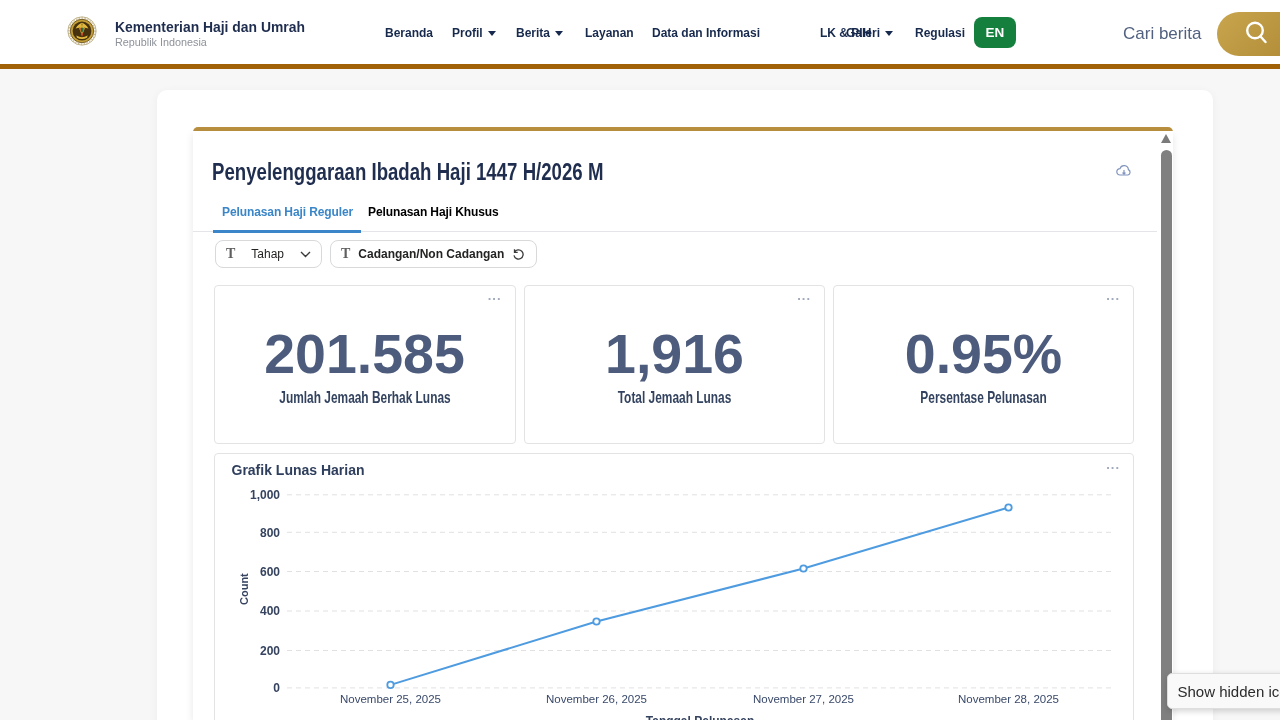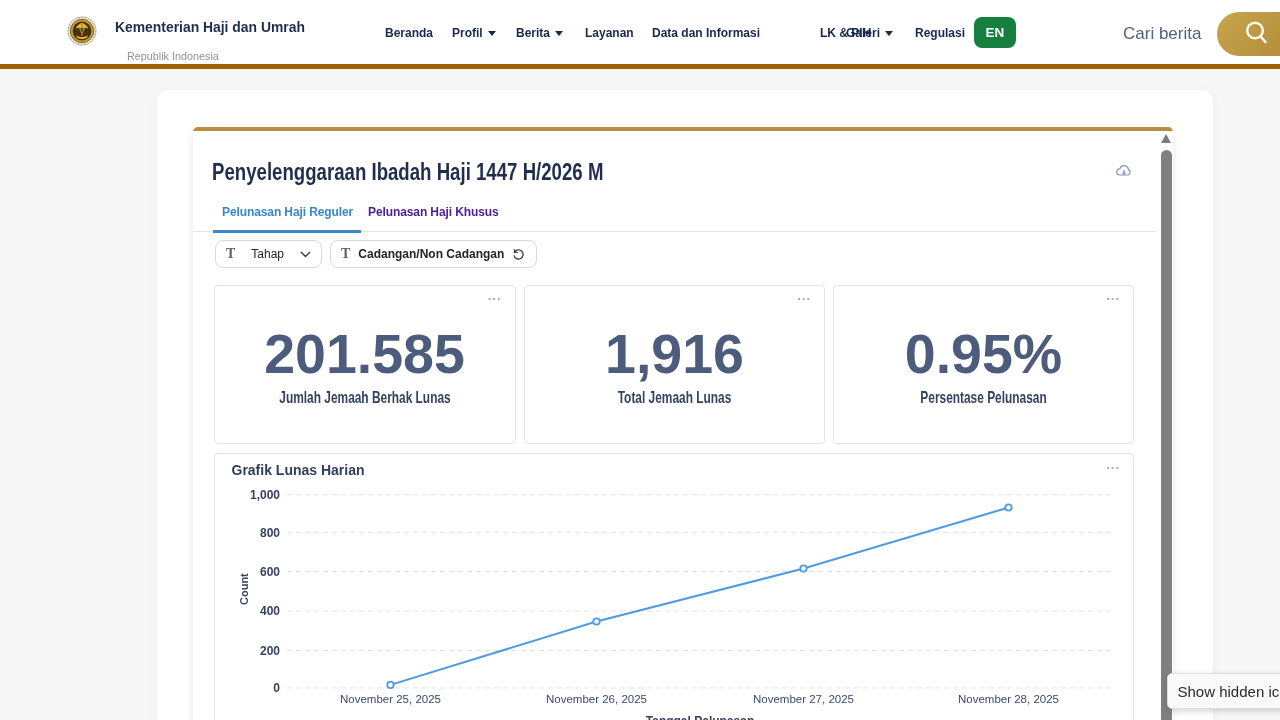--- a/index.html
+++ b/index.html
@@ -49,21 +49,21 @@
 <div id="goldbar"></div>
 <div id="dash"></div>
 
 <div id="dashtitle">Penyelenggaraan Ibadah Haji 1447 H/2026 M</div>
 <svg class="abs" style="left:1116px; top:164px;" width="16" height="14" viewBox="0 0 16 14">
   <path d="M4 11 A3.2 3.2 0 0 1 4 4.6 A4.3 4.3 0 0 1 12.4 5.6 A2.9 2.9 0 0 1 12 11 Z" fill="none" stroke="#8094bd" stroke-width="1.2"></path>
   <path d="M8 6 L8 10 M6.5 8.7 L8 10.2 L9.5 8.7" fill="none" stroke="#8094bd" stroke-width="1.2"></path>
 </svg>
 
 <div class="tab" style="left:222px; color:#3a86c8;">Pelunasan Haji Reguler</div>
-<div class="tab" style="left:368px; color:#4c1d95;">Pelunasan Haji Khusus</div>
+<div class="tab" style="left:368px; color:#000000;">Pelunasan Haji Khusus</div>
 <div id="tabline"></div>
 <div id="tabdivider"></div>
 
 <div class="chip" style="left:215px; width:107px; padding:0 10px; justify-content:space-between;">
   <span class="chipT">T</span>
     <span style="font-weight:400;">Tahap</span>
   <svg width="11" height="7" viewBox="0 0 11 7">
       <path d="M1 1 L5.5 5.5 L10 1" fill="none" stroke="#3b3b3b" stroke-width="1.4"></path>
     </svg>
 </div>
@@ -147,21 +147,21 @@
     <circle cx="15" cy="15" r="9.4" fill="#46320f"></circle>
     <path d="M15 6.8 C12.7 7.6 10.4 9.2 8.6 12.6 L13.2 11.4 L13.6 13.4 Z" fill="#e3b93f"></path>
     <path d="M15 6.8 C17.3 7.6 19.6 9.2 21.4 12.6 L16.8 11.4 L16.4 13.4 Z" fill="#e3b93f"></path>
     <path d="M15 8.2 L12.2 12.5 L15 19.5 L17.8 12.5 Z" fill="#d9ae37"></path>
     <path d="M13.3 12.2 L15 11.4 L15 16.8 L13.6 14.8 Z" fill="#a32c22"></path>
     <path d="M16.7 12.2 L15 11.4 L15 16.8 L16.4 14.8 Z" fill="#2f6e3a"></path>
     <path d="M15 16 L13.8 18.2 L15 20.8 L16.2 18.2 Z" fill="#c8452b"></path>
     <path d="M9.3 19.6 Q15 22.8 20.7 19.6 L20 21.7 Q15 24.3 10 21.7 Z" fill="#e3b93f"></path>
   </svg>
   <div class="abs" style="left:115px; top:19px; font-size:13.9px; font-weight:700; color:#1e2c4e;">Kementerian Haji dan Umrah</div>
-  <div class="abs" style="left:127px; top:36px; font-size:10.8px; color:#8d9299;margin-top:14px;">Republik Indonesia</div>
+  <div class="abs" style="left:115px; top:36px; font-size:10.8px; color:#8d9299;">Republik Indonesia</div>
 
   <div class="navitem" style="left:385px;">Beranda</div>
   <div class="navitem" style="left:452px;">Profil<span class="caret"></span></div>
   <div class="navitem" style="left:516px;">Berita<span class="caret"></span></div>
   <div class="navitem" style="left:585px;">Layanan</div>
   <div class="navitem" style="left:652px;">Data dan Informasi</div>
   <div class="navitem" style="left:820px;">LK &amp; PIH</div>
   <div class="navitem" style="left:846px;">Galeri<span class="caret"></span></div>
   <div class="navitem" style="left:915px;">Regulasi</div>
 

